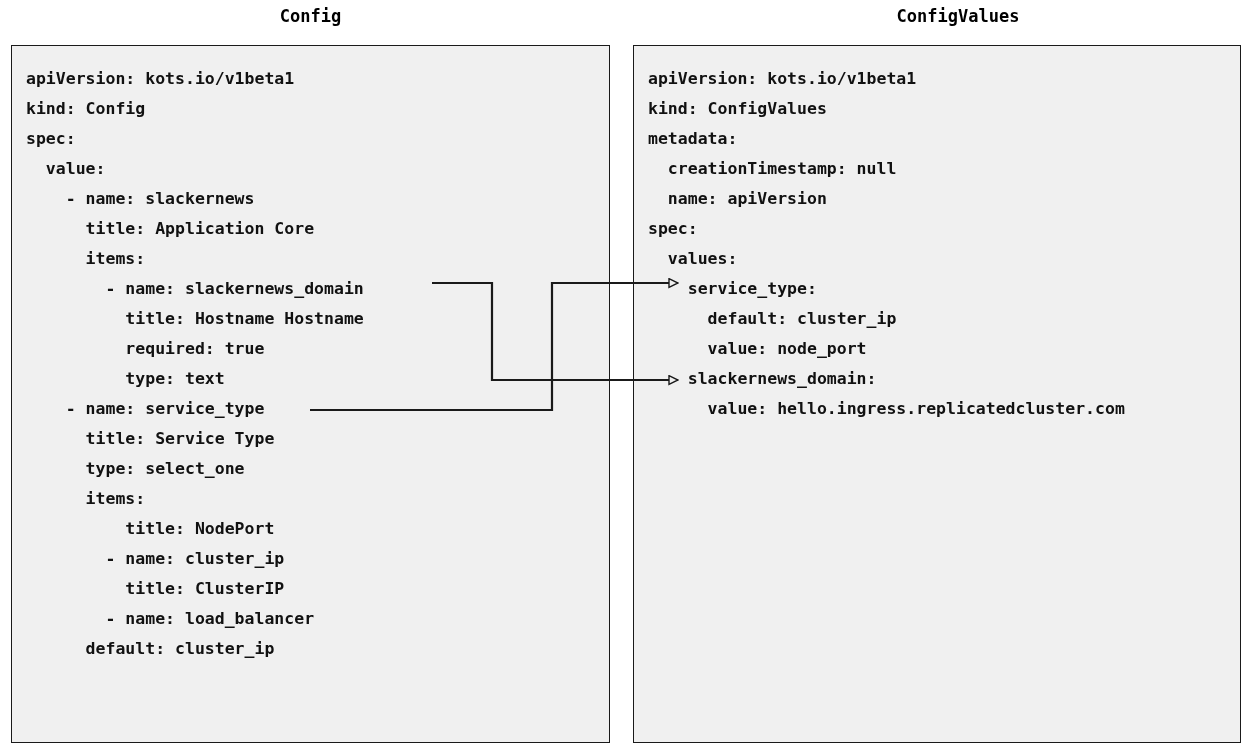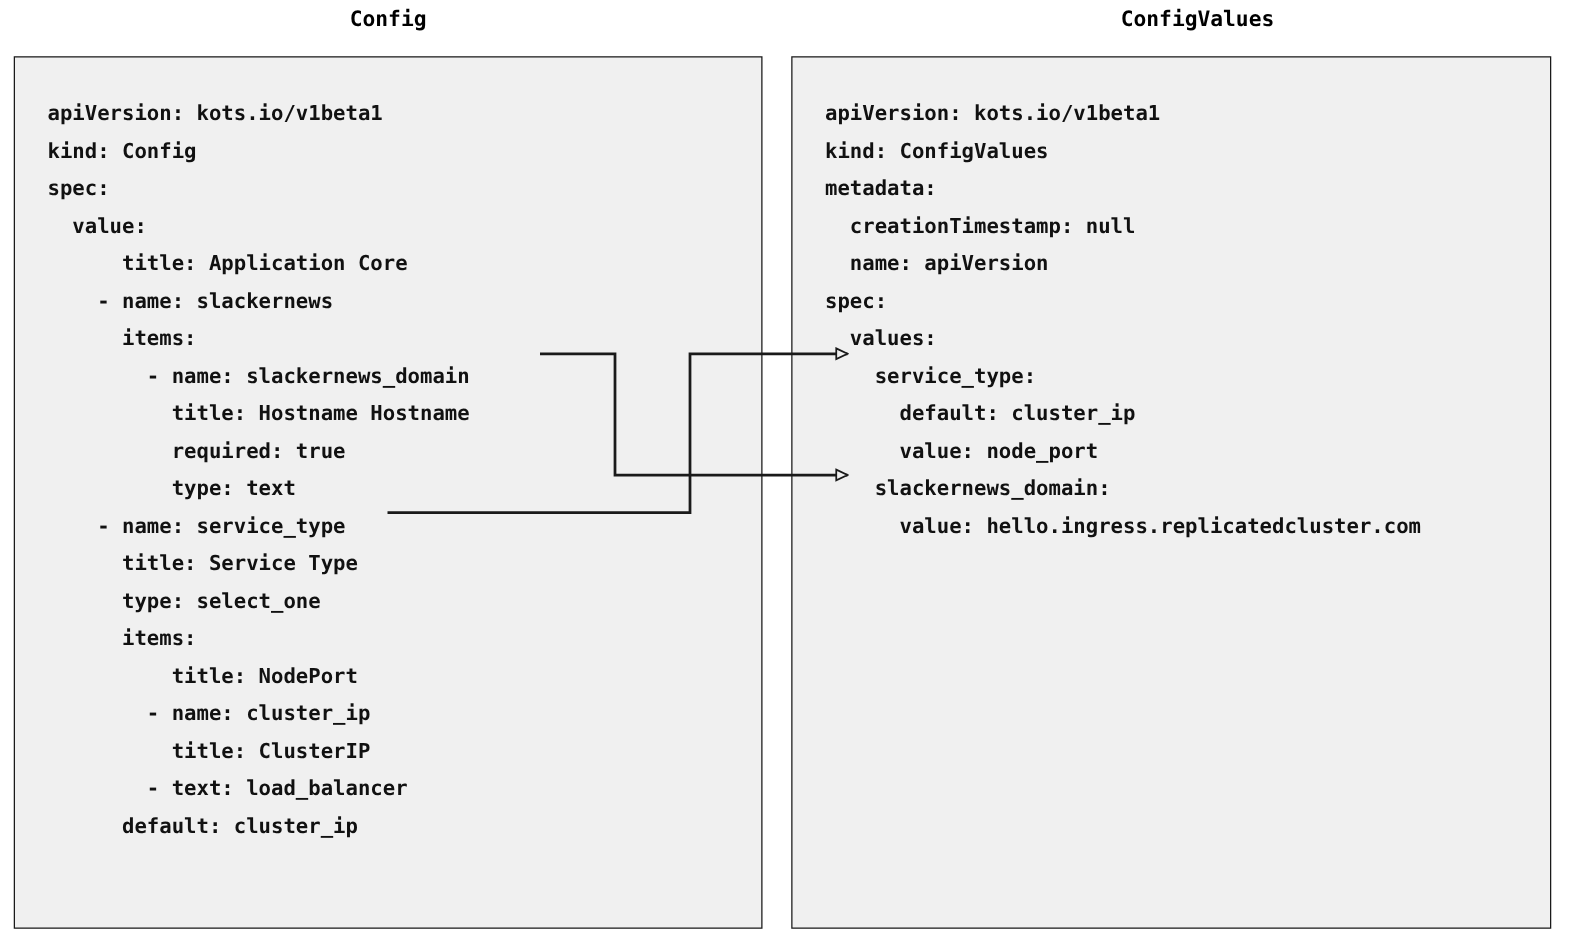--- a/index.html
+++ b/index.html
@@ -39,21 +39,21 @@
     box-sizing: border-box;
     overflow: hidden;
   }
   #box-config { left: 11px;  width: 599px; }
   #box-values { left: 633px; width: 608px; }
 
   .code-lines {
     position: absolute;
     left: 0; top: 0;
     padding: 14px 16px 0 0;
-    margin: 16px;
+    margin: 4px;
     width: 100%;
   }
 
   .code-line {
     display: block;
     height: 30px;
     line-height: 30px;
     font-family: "DejaVu Sans Mono", "Liberation Mono", monospace;
     font-size: 16.5px;
     font-weight: bold;
@@ -79,35 +79,35 @@
 <div class="panel-title" id="title-config">Config</div>
 
 <div class="panel-title" id="title-values">ConfigValues</div>
 
 <div class="code-box" id="box-config">
   <div class="code-lines" id="lines-config">
       <span class="code-line">apiVersion: kots.io/v1beta1</span>
       <span class="code-line">kind: Config</span>
       <span class="code-line">spec:</span>
       <span class="code-line">  value:</span>
+      <span class="code-line">    - name: slackernews</span>
       <span class="code-line">      title: Application Core</span>
-      <span class="code-line">    - name: slackernews</span>
       <span class="code-line">      items:</span>
       <span class="code-line">        - name: slackernews_domain</span>
       <span class="code-line">          title: Hostname Hostname</span>
       <span class="code-line">          required: true</span>
       <span class="code-line">          type: text</span>
       <span class="code-line">    - name: service_type</span>
       <span class="code-line">      title: Service Type</span>
       <span class="code-line">      type: select_one</span>
       <span class="code-line">      items:</span>
       <span class="code-line">          title: NodePort</span>
       <span class="code-line">        - name: cluster_ip</span>
       <span class="code-line">          title: ClusterIP</span>
-      <span class="code-line">        - text: load_balancer</span>
+      <span class="code-line">        - name: load_balancer</span>
       <span class="code-line">      default: cluster_ip</span>
     </div>
 </div>
 
 <div class="code-box" id="box-values">
   <div class="code-lines" id="lines-values">
       <span class="code-line">apiVersion: kots.io/v1beta1</span>
       <span class="code-line">kind: ConfigValues</span>
       <span class="code-line">metadata:</span>
       <span class="code-line">  creationTimestamp: null</span>

